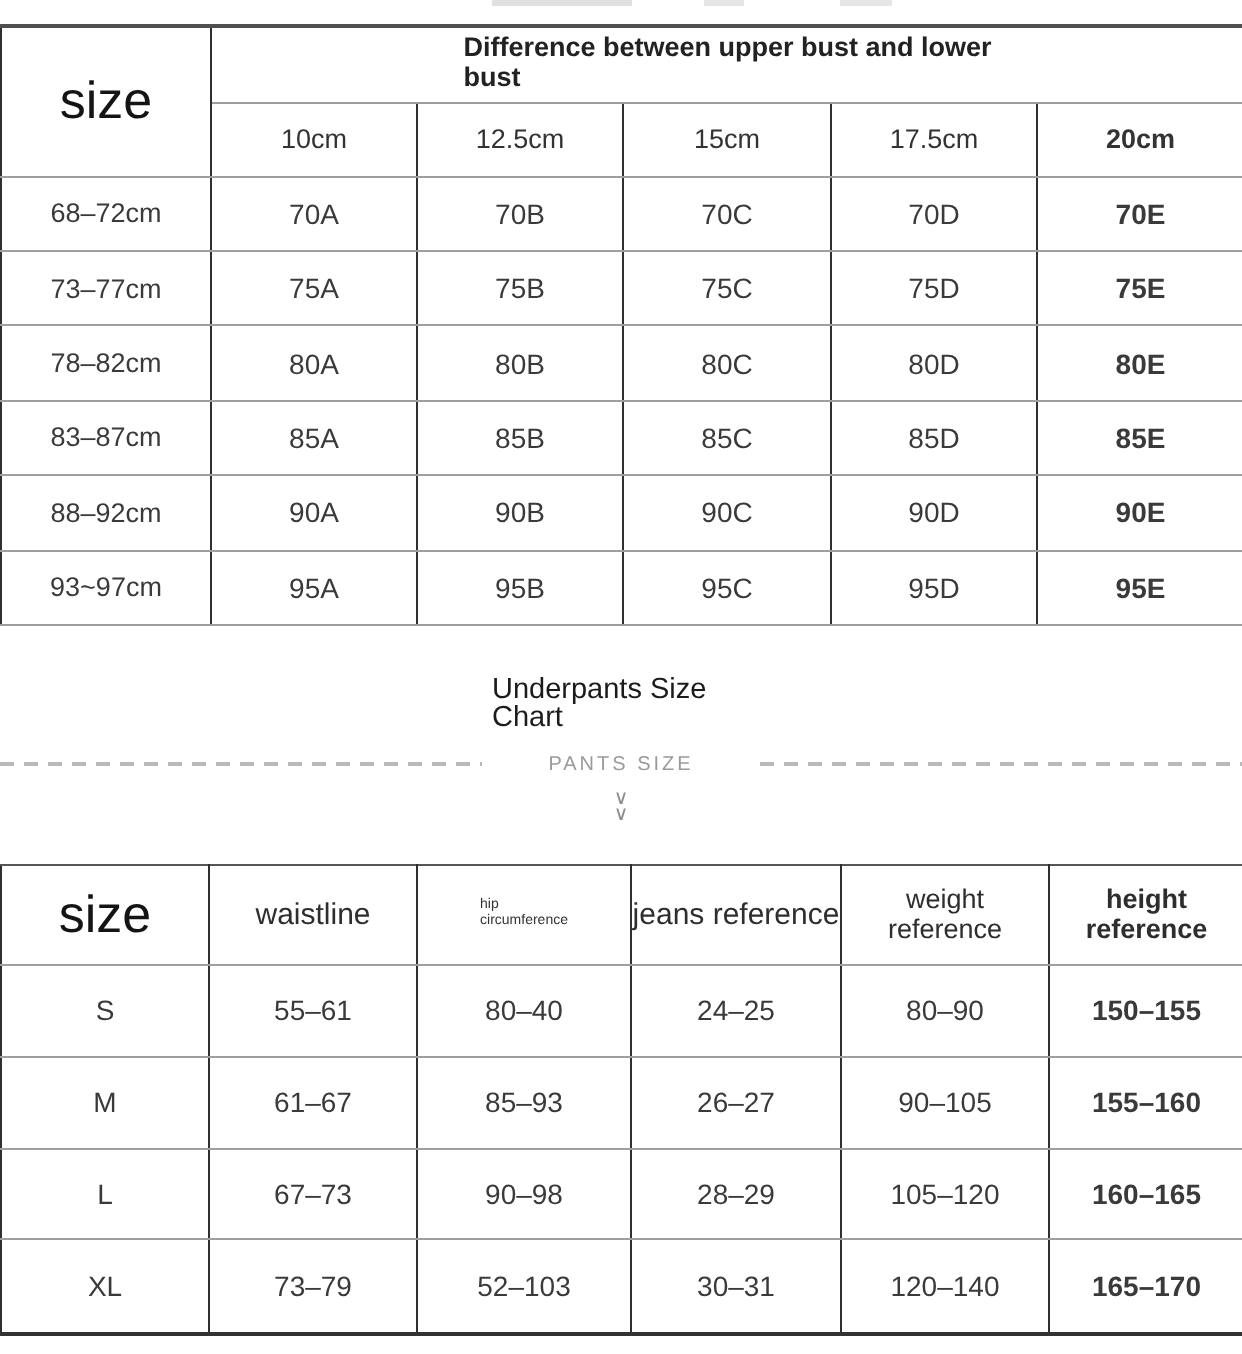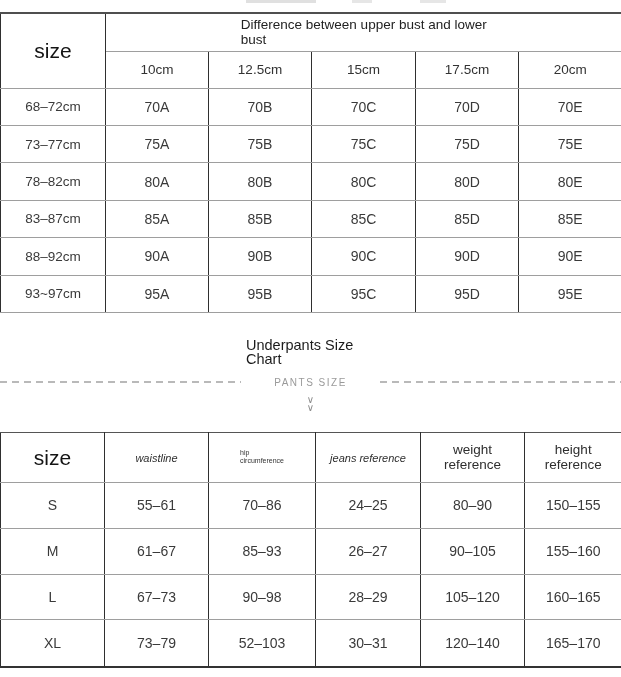--- a/index.html
+++ b/index.html
@@ -5,32 +5,32 @@
   html,body { margin:0; padding:0; background:#ffffff; }
   .page {
     position:relative; width:621px; height:677px; background:#ffffff;
     font-family:"Liberation Sans","DejaVu Sans",sans-serif; overflow:hidden;
   }
 
   
   table { border-collapse:collapse; table-layout:fixed; position:absolute; left:0; }
   th, td { padding:0; text-align:center; vertical-align:middle; font-weight:normal; }
   th, td { border:1px solid; border-color:#9e9e9e #2f2f2f; } 
-  th:last-child, td:last-child { border-right:none; }
+  th:last-child, td:last-child { border-right:none;font-weight:bold; }
 
   
   .bra-table { top:12px; width:621px; height:301px; }
   .bra-table thead th { border-top:2px solid #4f4f4f; }
   .bra-table thead tr.hdr1 { height:38px; }
   .bra-table thead tr.hdr2 { height:37px; }
   .bra-table thead tr.hdr2 th { border-top:1px solid #9e9e9e; font-size:13.5px; color:#333;text-align:center; }
   .bra-table td { font-size:14px; color:#3a3a3a;margin-top:25px; }
   .bra-table td.rlabel { font-size:13.5px; }
 
-  .th-size { font-size:21px; color:#141414; }
+  .th-size { font-size:26px; color:#141414; }
   .merged-inner {
     display:inline-block; text-align:left; white-space:pre-line;
     font-size:13.5px; line-height:15px; color:#222;
   }
 
   
   .underpants-title {
     position:absolute; top:339px; left:246px; white-space:pre-line;
     font-size:14.5px; line-height:13.5px; color:#1b1b1b;
   }
@@ -47,21 +47,21 @@
   }
   .chevrons { position:absolute; top:396px; left:0; width:621px; text-align:center; color:#8c8c8c; }
   .chevron { font-size:10px; line-height:8px; font-family:"DejaVu Sans",sans-serif; }
 
   
   .pants-table { top:432px; width:621px; height:236px; border-bottom:2px solid #333; }
   .pants-table thead th { border-top:1px solid #555; }
   .pants-table thead tr { height:50px; }
   .pants-table tbody tr:last-child td { border-bottom:2px solid #333; }
   .pants-table td { font-size:14px; color:#3a3a3a; }
-  .th-plain { font-size:11px; color:#2e2e2e;font-style:italic; }
+  .th-plain { font-size:15px; color:#2e2e2e; }
   .wrap-left {
     display:inline-block; text-align:center; white-space:pre-line;
     font-size:13.5px; line-height:15px; color:#2e2e2e;
   }
   .tiny-inner {
     display:inline-block; text-align:left; white-space:pre-line;
     font-size:7px; line-height:8px; color:#333;
   }
 
   
@@ -195,21 +195,21 @@
         <th>
           <span class="wrap-left">height
 reference</span>
         </th>
       </tr>
     </thead>
     <tbody>
         <tr>
           <td class="rlabel">S</td>
           <td>55–61</td>
-          <td>70–86</td>
+          <td>80–40</td>
           <td>24–25</td>
           <td>80–90</td>
           <td>150–155</td>
         </tr>
         <tr>
           <td class="rlabel">M</td>
           <td>61–67</td>
           <td>85–93</td>
           <td>26–27</td>
           <td>90–105</td>

